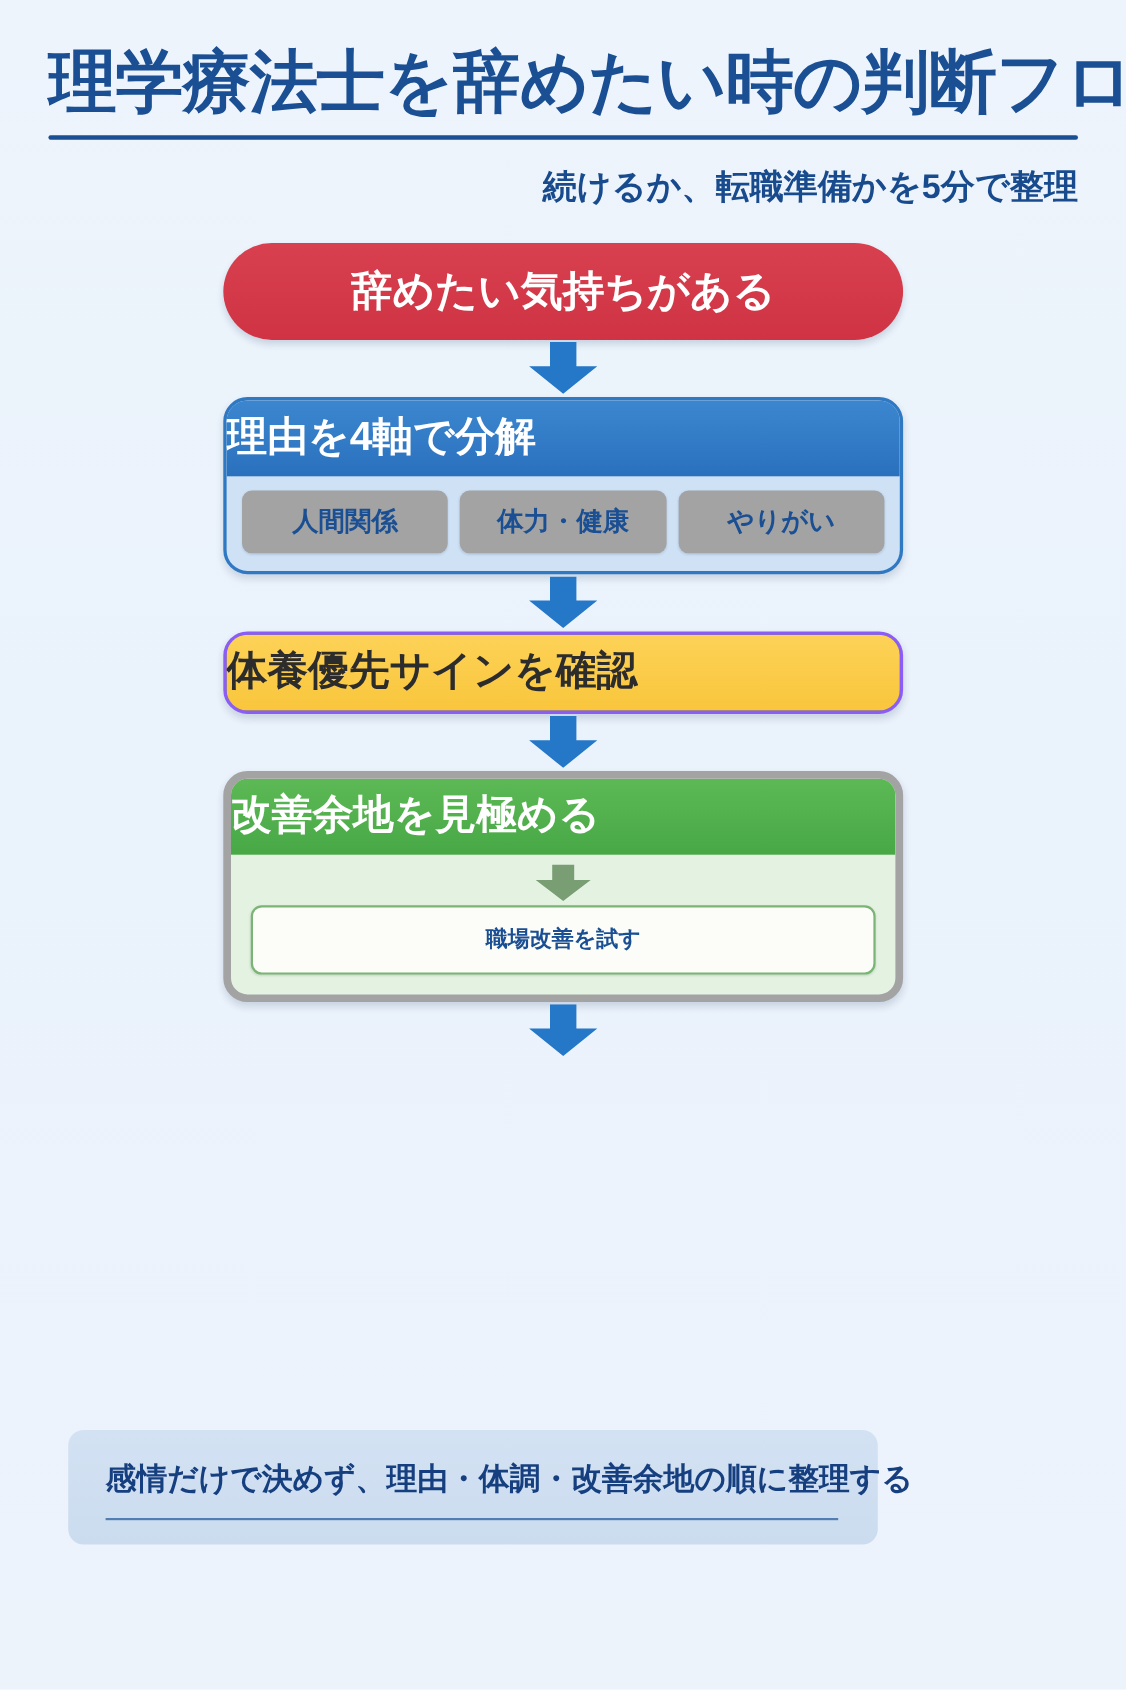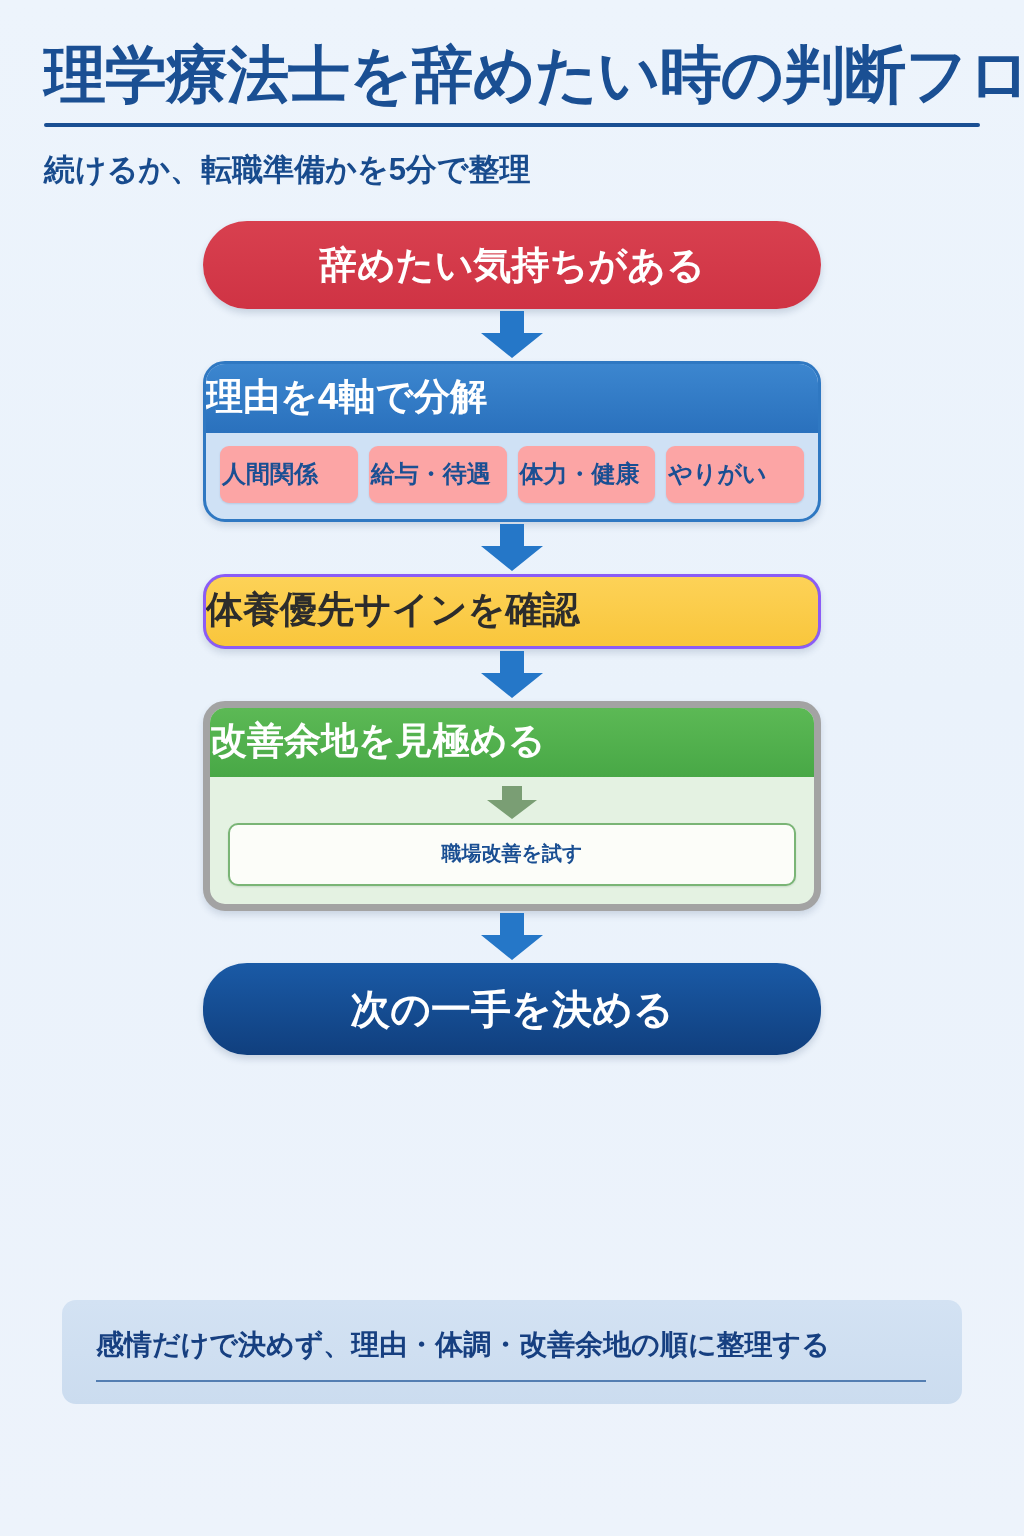--- a/index.html
+++ b/index.html
@@ -16,21 +16,21 @@
   .title{
     font-size:62px;font-weight:bold;color:#1a4f93;
     letter-spacing:-1px;text-align:center;line-height:1.12;
     white-space:nowrap;
   }
   .title-rule{
     margin:14px auto 0 auto;width:936px;height:4px;
     background:#1a4f93;border-radius:2px;
   }
   .subtitle{
-    margin-top:22px;text-align:left;
+    margin-top:22px;text-align:right;
     font-size:31px;font-weight:bold;color:#184b8d;letter-spacing:0px;
   }
 
   
   .flow{margin:30px auto 16px auto;width:618px;}
 
   .pill{
     border-radius:44px;text-align:center;color:#ffffff;
     font-size:38px;font-weight:bold;line-height:88px;height:88px;
     box-shadow:0 4px 7px rgba(35,60,100,.18);
@@ -46,22 +46,22 @@
   }
   .card.blue .card-head{background:linear-gradient(180deg,#3c86cf 0%,#2a71bd 100%);}
   .card.blue{background:#cfe1f5;border:3px solid #2f78c2;}
   .card.yellow .card-head{background:linear-gradient(180deg,#fdd257 0%,#f9c63c 100%);color:#2c2c2c;}
   .card.yellow{background:#737373;border:3px solid #8b5cf6;}
   .card.green .card-head{background:linear-gradient(180deg,#5cb955 0%,#48a846 100%);}
   .card.green{background:#e4f2e2;border:7px solid #a3a3a3;}
 
   .chips{display:flex;gap:11px;padding:13px 14px 16px 14px;}
   .chip{
-    flex:1;background:#fca5a5;border-radius:9px;
-    text-align:left;font-size:24px;font-weight:bold;color:#1a4f93;
+    flex:1;background:#a3a3a3;border-radius:9px;
+    text-align:center;font-size:24px;font-weight:bold;color:#1a4f93;
     padding:12px 2px 13px 2px;white-space:nowrap;
     box-shadow:0 1px 2px rgba(20,50,90,.13);
   }
 
   .checklist{padding:24px 0 26px 0;}
   .check-row{
     display:flex;align-items:center;gap:14px;
     margin:0 auto 14px auto;width:260px;
     font-size:29px;color:#222222;font-weight:normal;
   }
@@ -81,21 +81,21 @@
     box-shadow:0 1px 2px rgba(30,70,40,.14);
   }
 
   
   .arrow{display:block;margin:0 auto;}
   .arrow-wrap{height:52px;display:flex;align-items:center;justify-content:center;}
   .arrow-wrap.sm{height:40px;}
 
   
   .footer{
-    position:absolute;left:62px;top:1300px;width:900px;box-sizing:border-box;
+    position:absolute;left:62px;top:1300px;width:736px;box-sizing:border-box;
     background:linear-gradient(180deg,#d3e2f3 0%,#cbdcef 100%);
     border-radius:14px;padding:26px 36px 22px 34px;
   }
   .footer-text{
     font-size:28px;font-weight:bold;color:#163f80;letter-spacing:0px;
     white-space:nowrap;
   }
   .footer-rule{margin-top:16px;height:2px;background:#2b5d9e;opacity:.75;}
 </style>
 </head>
@@ -116,21 +116,20 @@
     <div class="arrow-wrap">
       <svg class="arrow" width="66" height="48" viewBox="0 0 66 48">
         <polygon points="21,0 45,0 45,22 64,22 33,47 2,22 21,22" fill="#2577c8"></polygon>
       </svg>
     </div>
 
     <div class="card blue">
       <div class="card-head">理由を4軸で分解</div>
       <div class="chips">
         <div class="chip">人間関係</div>
-        <div class="chip">給与・待遇</div>
         <div class="chip">体力・健康</div>
         <div class="chip">やりがい</div>
       </div>
     </div>
 
     <div class="arrow-wrap">
       <svg class="arrow" width="66" height="48" viewBox="0 0 66 48">
         <polygon points="21,0 45,0 45,22 64,22 33,47 2,22 21,22" fill="#2577c8"></polygon>
       </svg>
     </div>
@@ -158,21 +157,20 @@
         </div>
       </div>
     </div>
 
     <div class="arrow-wrap">
       <svg class="arrow" width="66" height="48" viewBox="0 0 66 48">
         <polygon points="21,0 45,0 45,22 64,22 33,47 2,22 21,22" fill="#2577c8"></polygon>
       </svg>
     </div>
 
-    <div class="pill navy">次の一手を決める</div>
 
   </div>
 
   <div class="footer">
     <div class="footer-text">感情だけで決めず、理由・体調・改善余地の順に整理する</div>
     <div class="footer-rule"></div>
   </div>
 
 </div>
 

